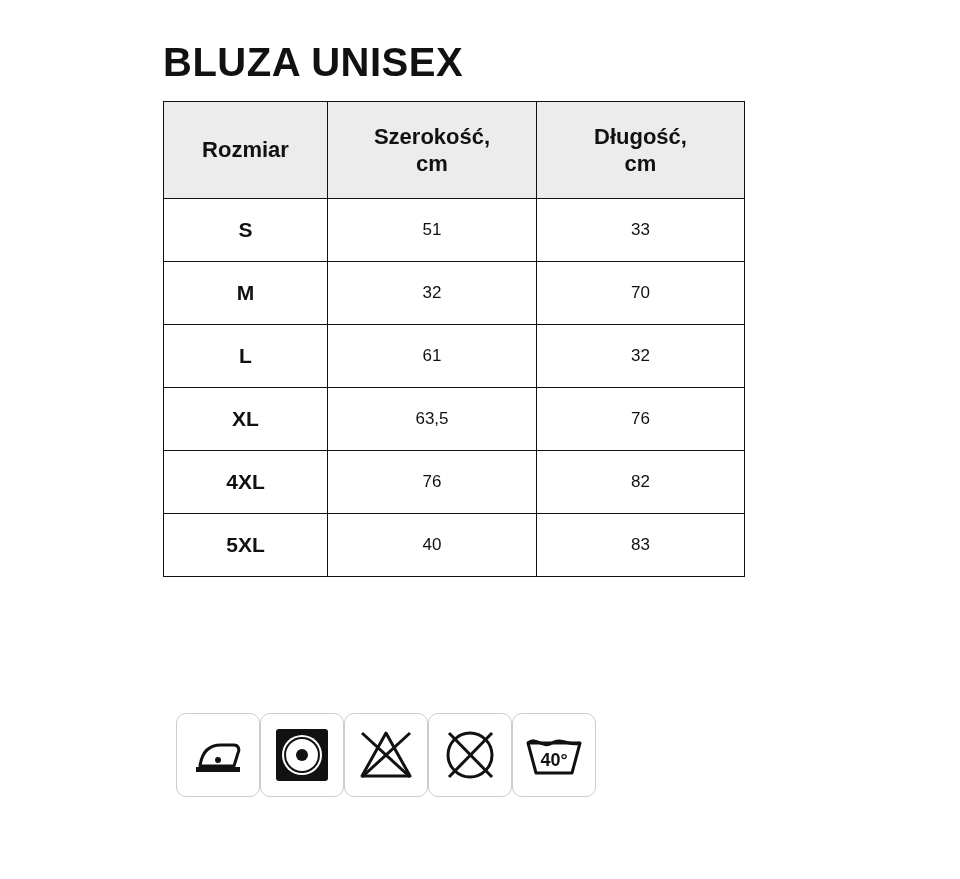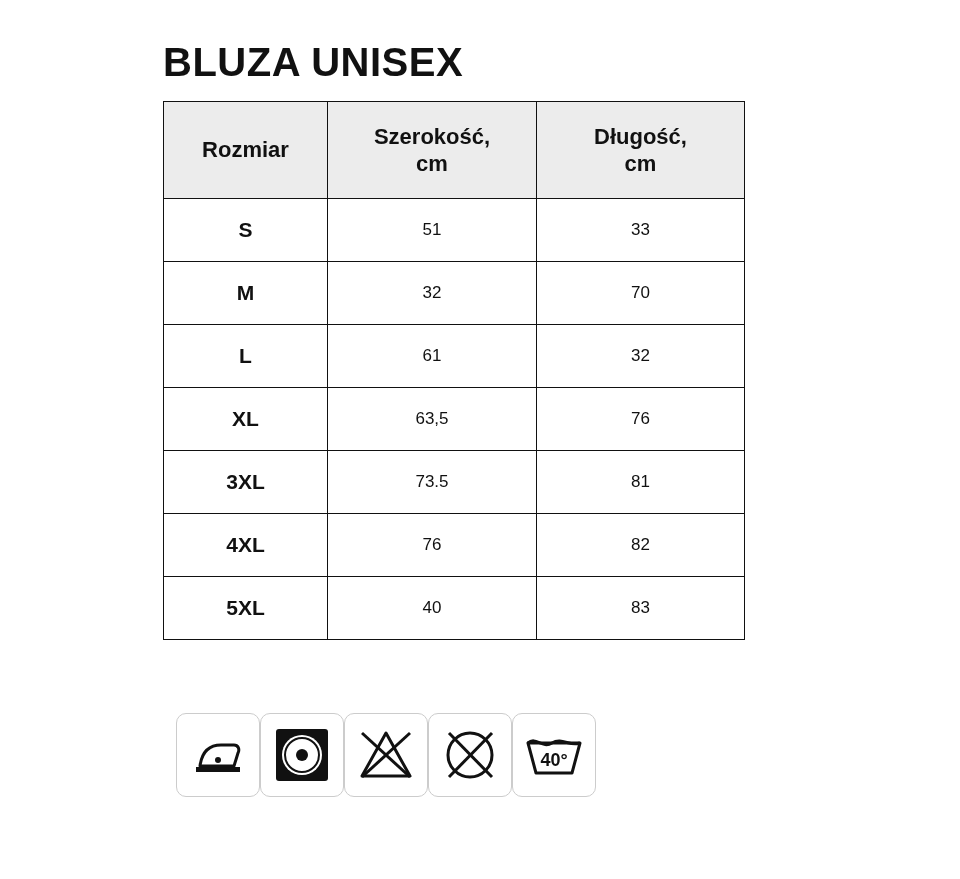--- a/index.html
+++ b/index.html
@@ -126,25 +126,20 @@
         <td class="size-cell">L</td>
         <td>61</td>
         <td>32</td>
       </tr>
       <tr>
         <td class="size-cell">XL</td>
         <td>63,5</td>
         <td>76</td>
       </tr>
       <tr>
-        <td class="size-cell">3XL</td>
-        <td>73.5</td>
-        <td>81</td>
-      </tr>
-      <tr>
         <td class="size-cell">4XL</td>
         <td>76</td>
         <td>82</td>
       </tr>
       <tr>
         <td class="size-cell">5XL</td>
         <td>40</td>
         <td>83</td>
       </tr>
     </tbody>

